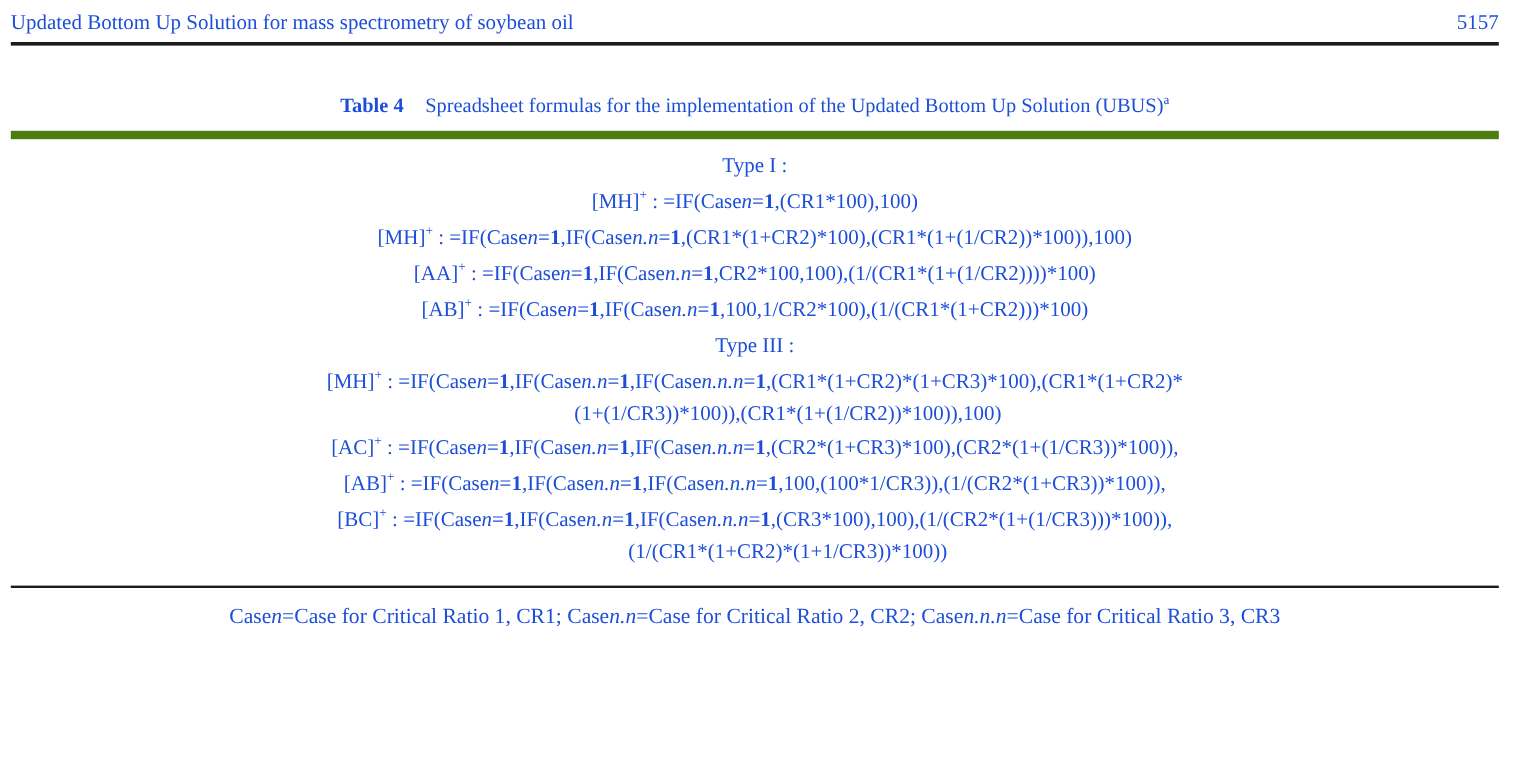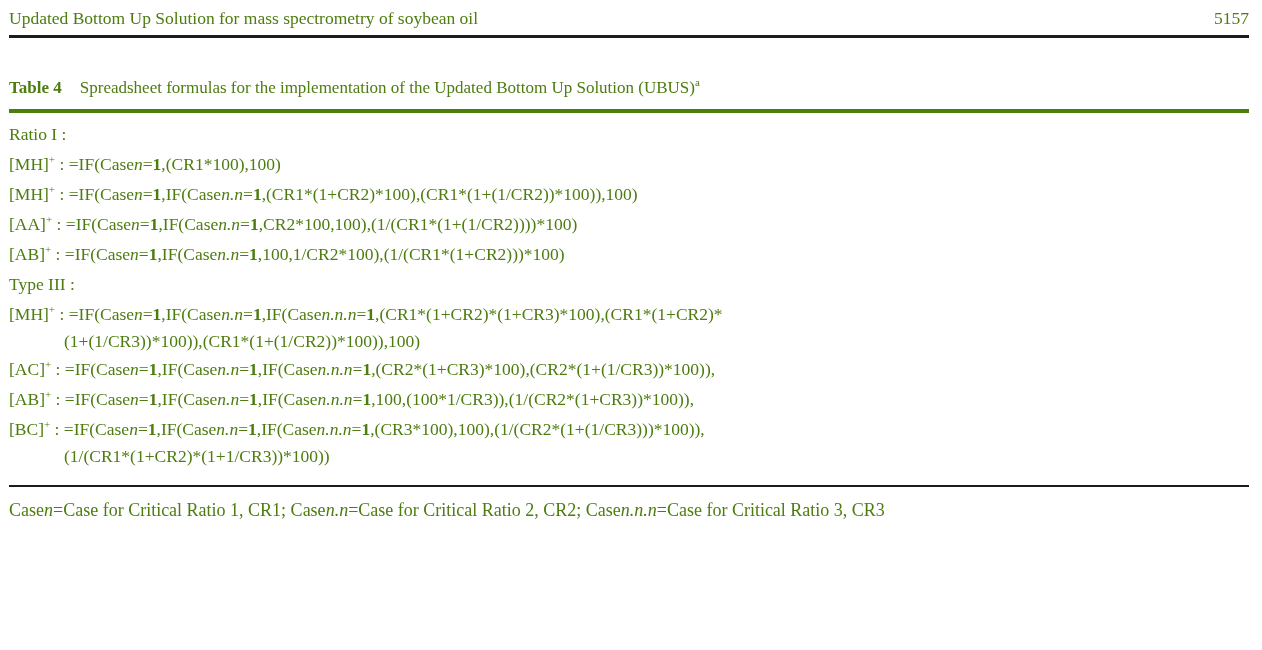--- a/index.html
+++ b/index.html
@@ -1,37 +1,38 @@
 <!DOCTYPE html>
 <html><head>
 <meta charset="utf-8">
 <style>
   html,body{margin:0;padding:0;background:#ffffff;}
   .page{
     position:relative;
     width:1258px;height:650px;
     background:#ffffff;
-    color:#4d7c0f;
+    color:#1d4ed8;
     font-family:"Liberation Serif","DejaVu Serif",serif;
     overflow:hidden;
     box-sizing:border-box;
     padding:0 9px;
+    text-align:center;
   }
   
   .running-head{
     display:flex;justify-content:space-between;align-items:flex-end;
     padding-top:8px;padding-bottom:6px;
     border-bottom:3px solid #1c1c1c;
     font-size:17.5px;
   }
   
   .caption-row{
     margin-top:40px;
     padding-bottom:11px;
-    border-bottom:4px solid #4d7c0f;
+    border-bottom:7px solid #4d7c0f;
     font-size:17px;
   }
   .caption-row .tbl-label{font-weight:bold;margin-right:18px;}
   sup{font-size:11px;line-height:0;}
   
   .table-body{margin-top:6px;font-size:17.5px;}
   .section-row{line-height:30px;white-space:nowrap;}
   .formula-row{line-height:30px;white-space:nowrap;}
   .cont-row{line-height:25px;padding-left:55px;white-space:nowrap;}
   .formula-row i, .cont-row i, .footnote i{font-style:italic;}
@@ -55,21 +56,21 @@
   <div class="running-head">
     <span>Updated Bottom Up Solution for mass spectrometry of soybean oil</span>
     <span>5157</span>
   </div>
 
   <div class="caption-row">
     <span class="tbl-label">Table 4</span><span>Spreadsheet formulas for the implementation of the Updated Bottom Up Solution (UBUS)</span><sup>a</sup>
   </div>
 
   <div class="table-body" id="table-body">
-      <div class="section-row">Ratio I :</div>
+      <div class="section-row">Type I :</div>
       <div class="formula-row"><span>[MH]</span><sup>+</sup><span> : </span><span>=IF(Case<i>n</i>=<b>1</b>,(CR1*100),100)</span></div>
       <div class="formula-row"><span>[MH]</span><sup>+</sup><span> : </span><span>=IF(Case<i>n</i>=<b>1</b>,IF(Case<i>n.n</i>=<b>1</b>,(CR1*(1+CR2)*100),(CR1*(1+(1/CR2))*100)),100)</span></div>
       <div class="formula-row"><span>[AA]</span><sup>+</sup><span> : </span><span>=IF(Case<i>n</i>=<b>1</b>,IF(Case<i>n.n</i>=<b>1</b>,CR2*100,100),(1/(CR1*(1+(1/CR2))))*100)</span></div>
       <div class="formula-row"><span>[AB]</span><sup>+</sup><span> : </span><span>=IF(Case<i>n</i>=<b>1</b>,IF(Case<i>n.n</i>=<b>1</b>,100,1/CR2*100),(1/(CR1*(1+CR2)))*100)</span></div>
       <div class="section-row">Type III :</div>
       <div class="formula-row"><span>[MH]</span><sup>+</sup><span> : </span><span>=IF(Case<i>n</i>=<b>1</b>,IF(Case<i>n.n</i>=<b>1</b>,IF(Case<i>n.n.n</i>=<b>1</b>,(CR1*(1+CR2)*(1+CR3)*100),(CR1*(1+CR2)*</span></div>
       <div class="cont-row">(1+(1/CR3))*100)),(CR1*(1+(1/CR2))*100)),100)</div>
       <div class="formula-row"><span>[AC]</span><sup>+</sup><span> : </span><span>=IF(Case<i>n</i>=<b>1</b>,IF(Case<i>n.n</i>=<b>1</b>,IF(Case<i>n.n.n</i>=<b>1</b>,(CR2*(1+CR3)*100),(CR2*(1+(1/CR3))*100)),</span></div>
       <div class="formula-row"><span>[AB]</span><sup>+</sup><span> : </span><span>=IF(Case<i>n</i>=<b>1</b>,IF(Case<i>n.n</i>=<b>1</b>,IF(Case<i>n.n.n</i>=<b>1</b>,100,(100*1/CR3)),(1/(CR2*(1+CR3))*100)),</span></div>
       <div class="formula-row"><span>[BC]</span><sup>+</sup><span> : </span><span>=IF(Case<i>n</i>=<b>1</b>,IF(Case<i>n.n</i>=<b>1</b>,IF(Case<i>n.n.n</i>=<b>1</b>,(CR3*100),100),(1/(CR2*(1+(1/CR3)))*100)),</span></div>

